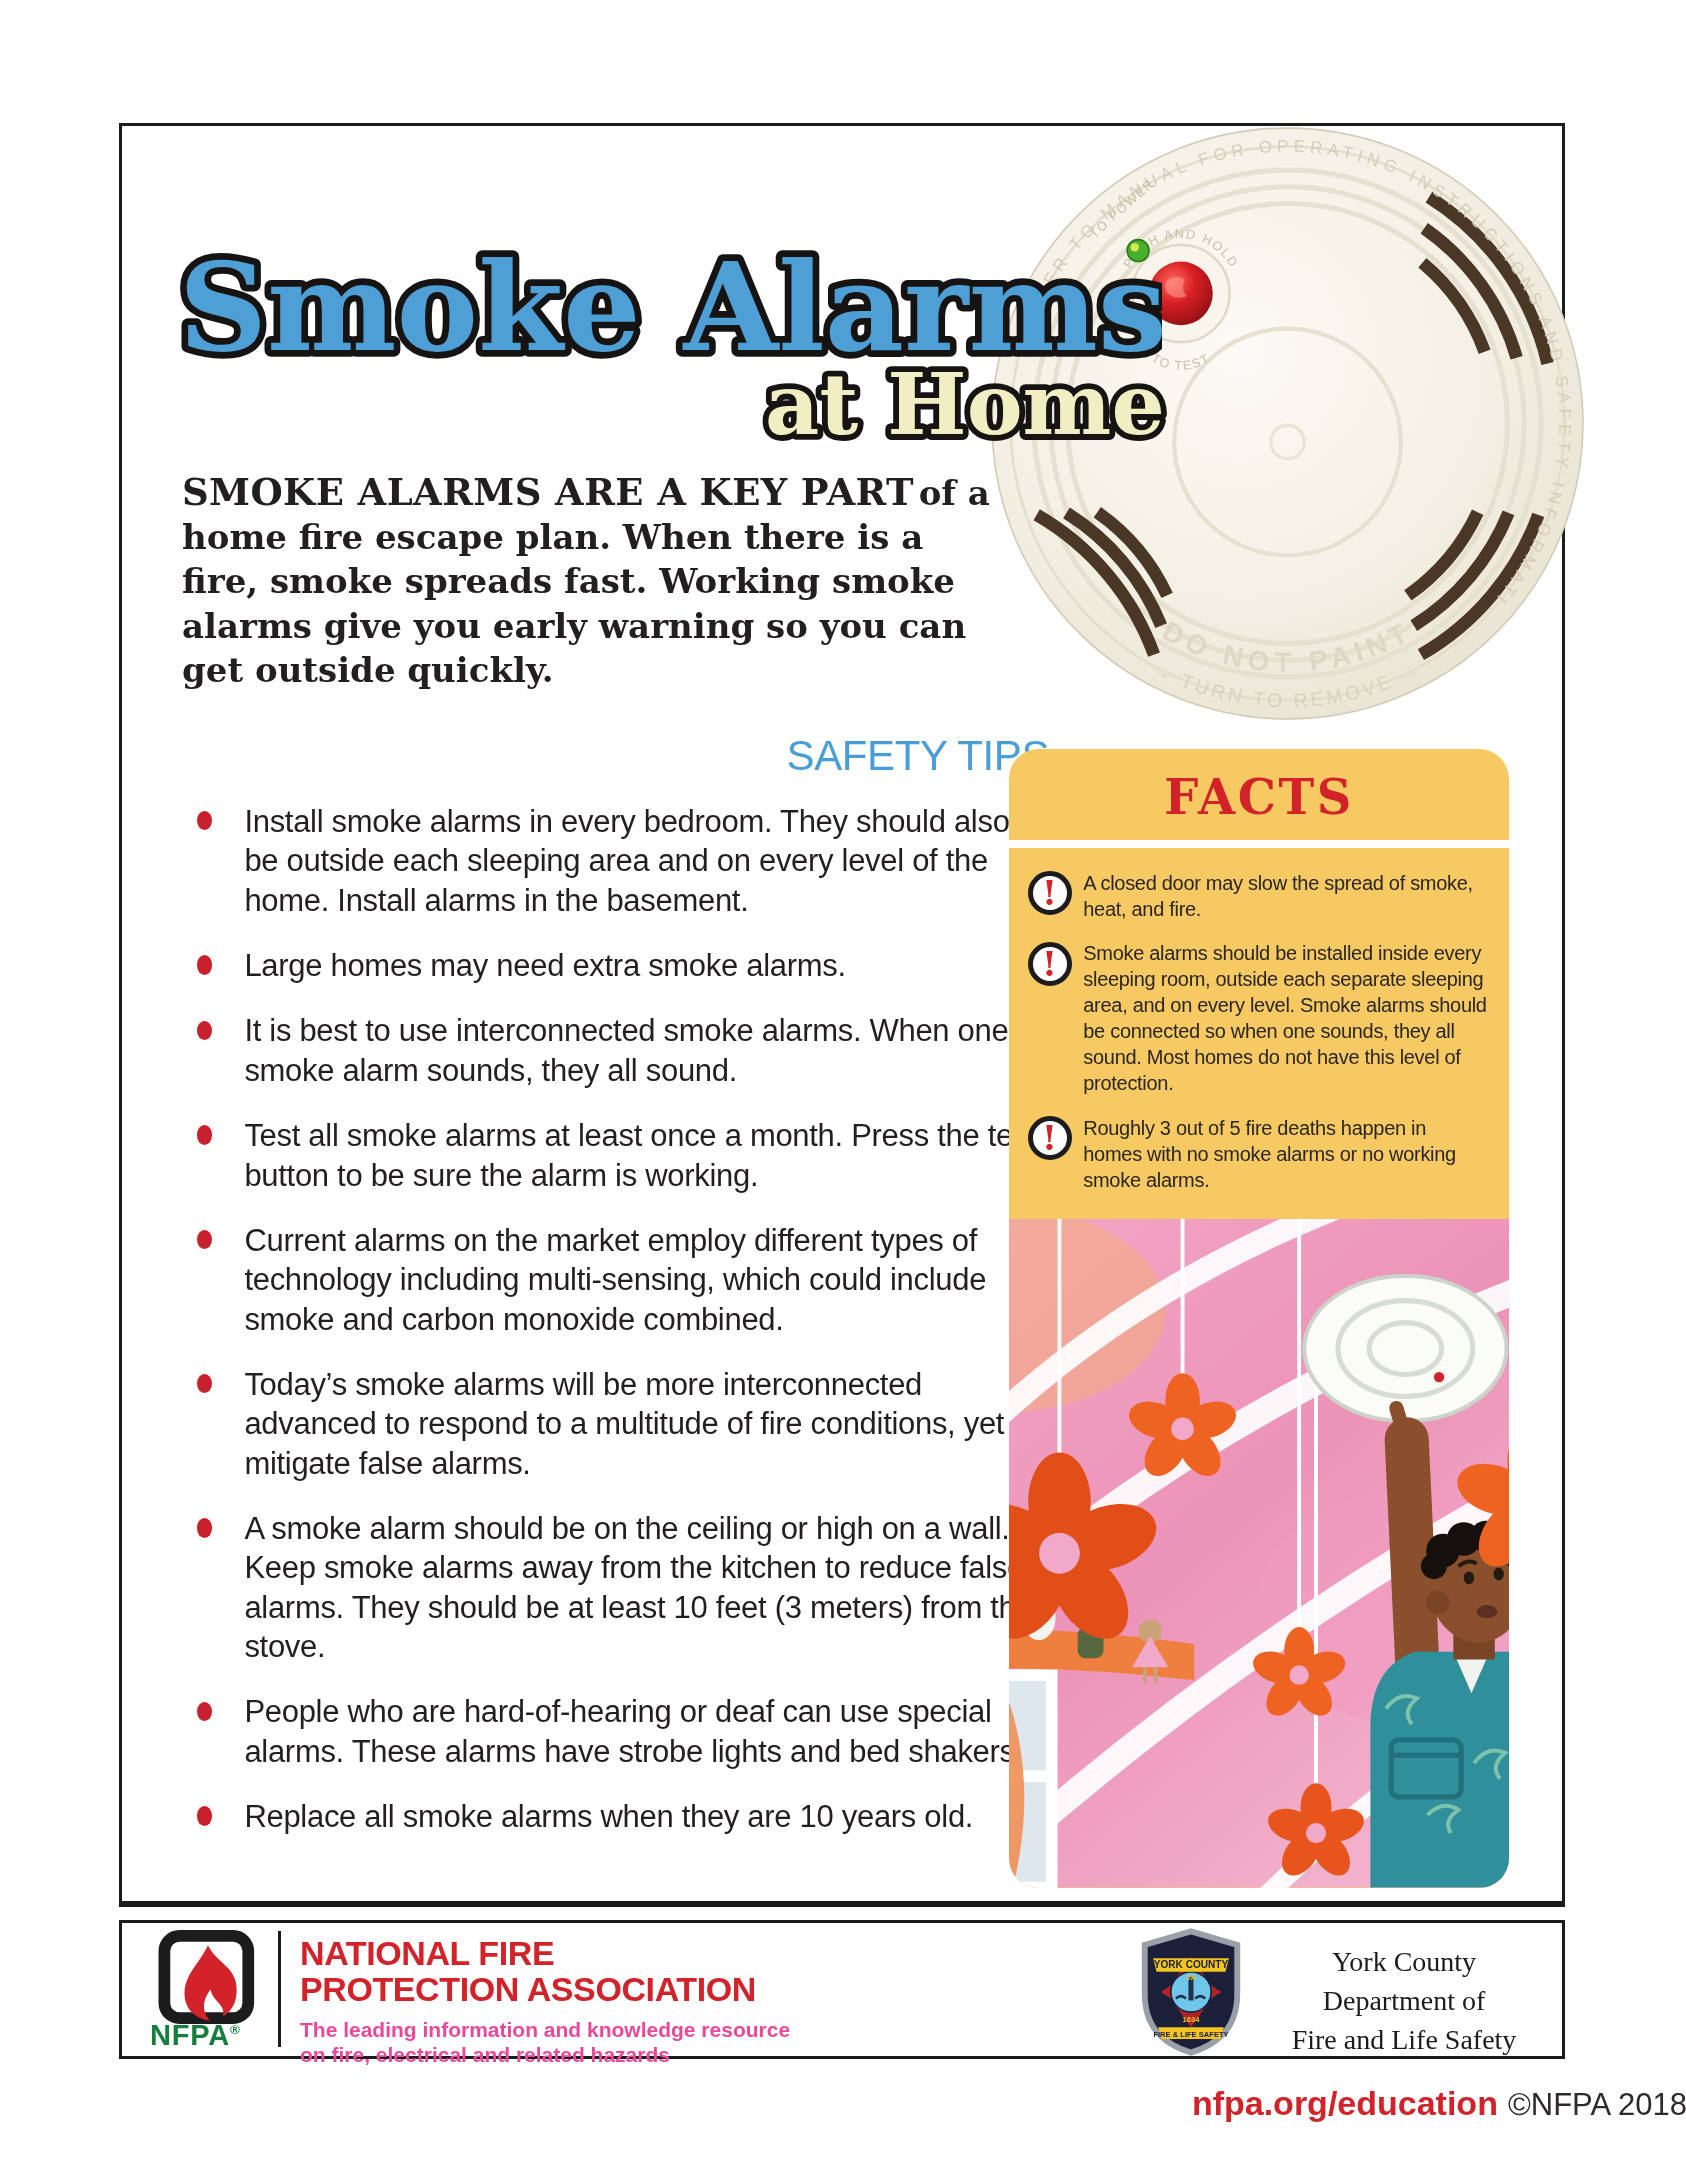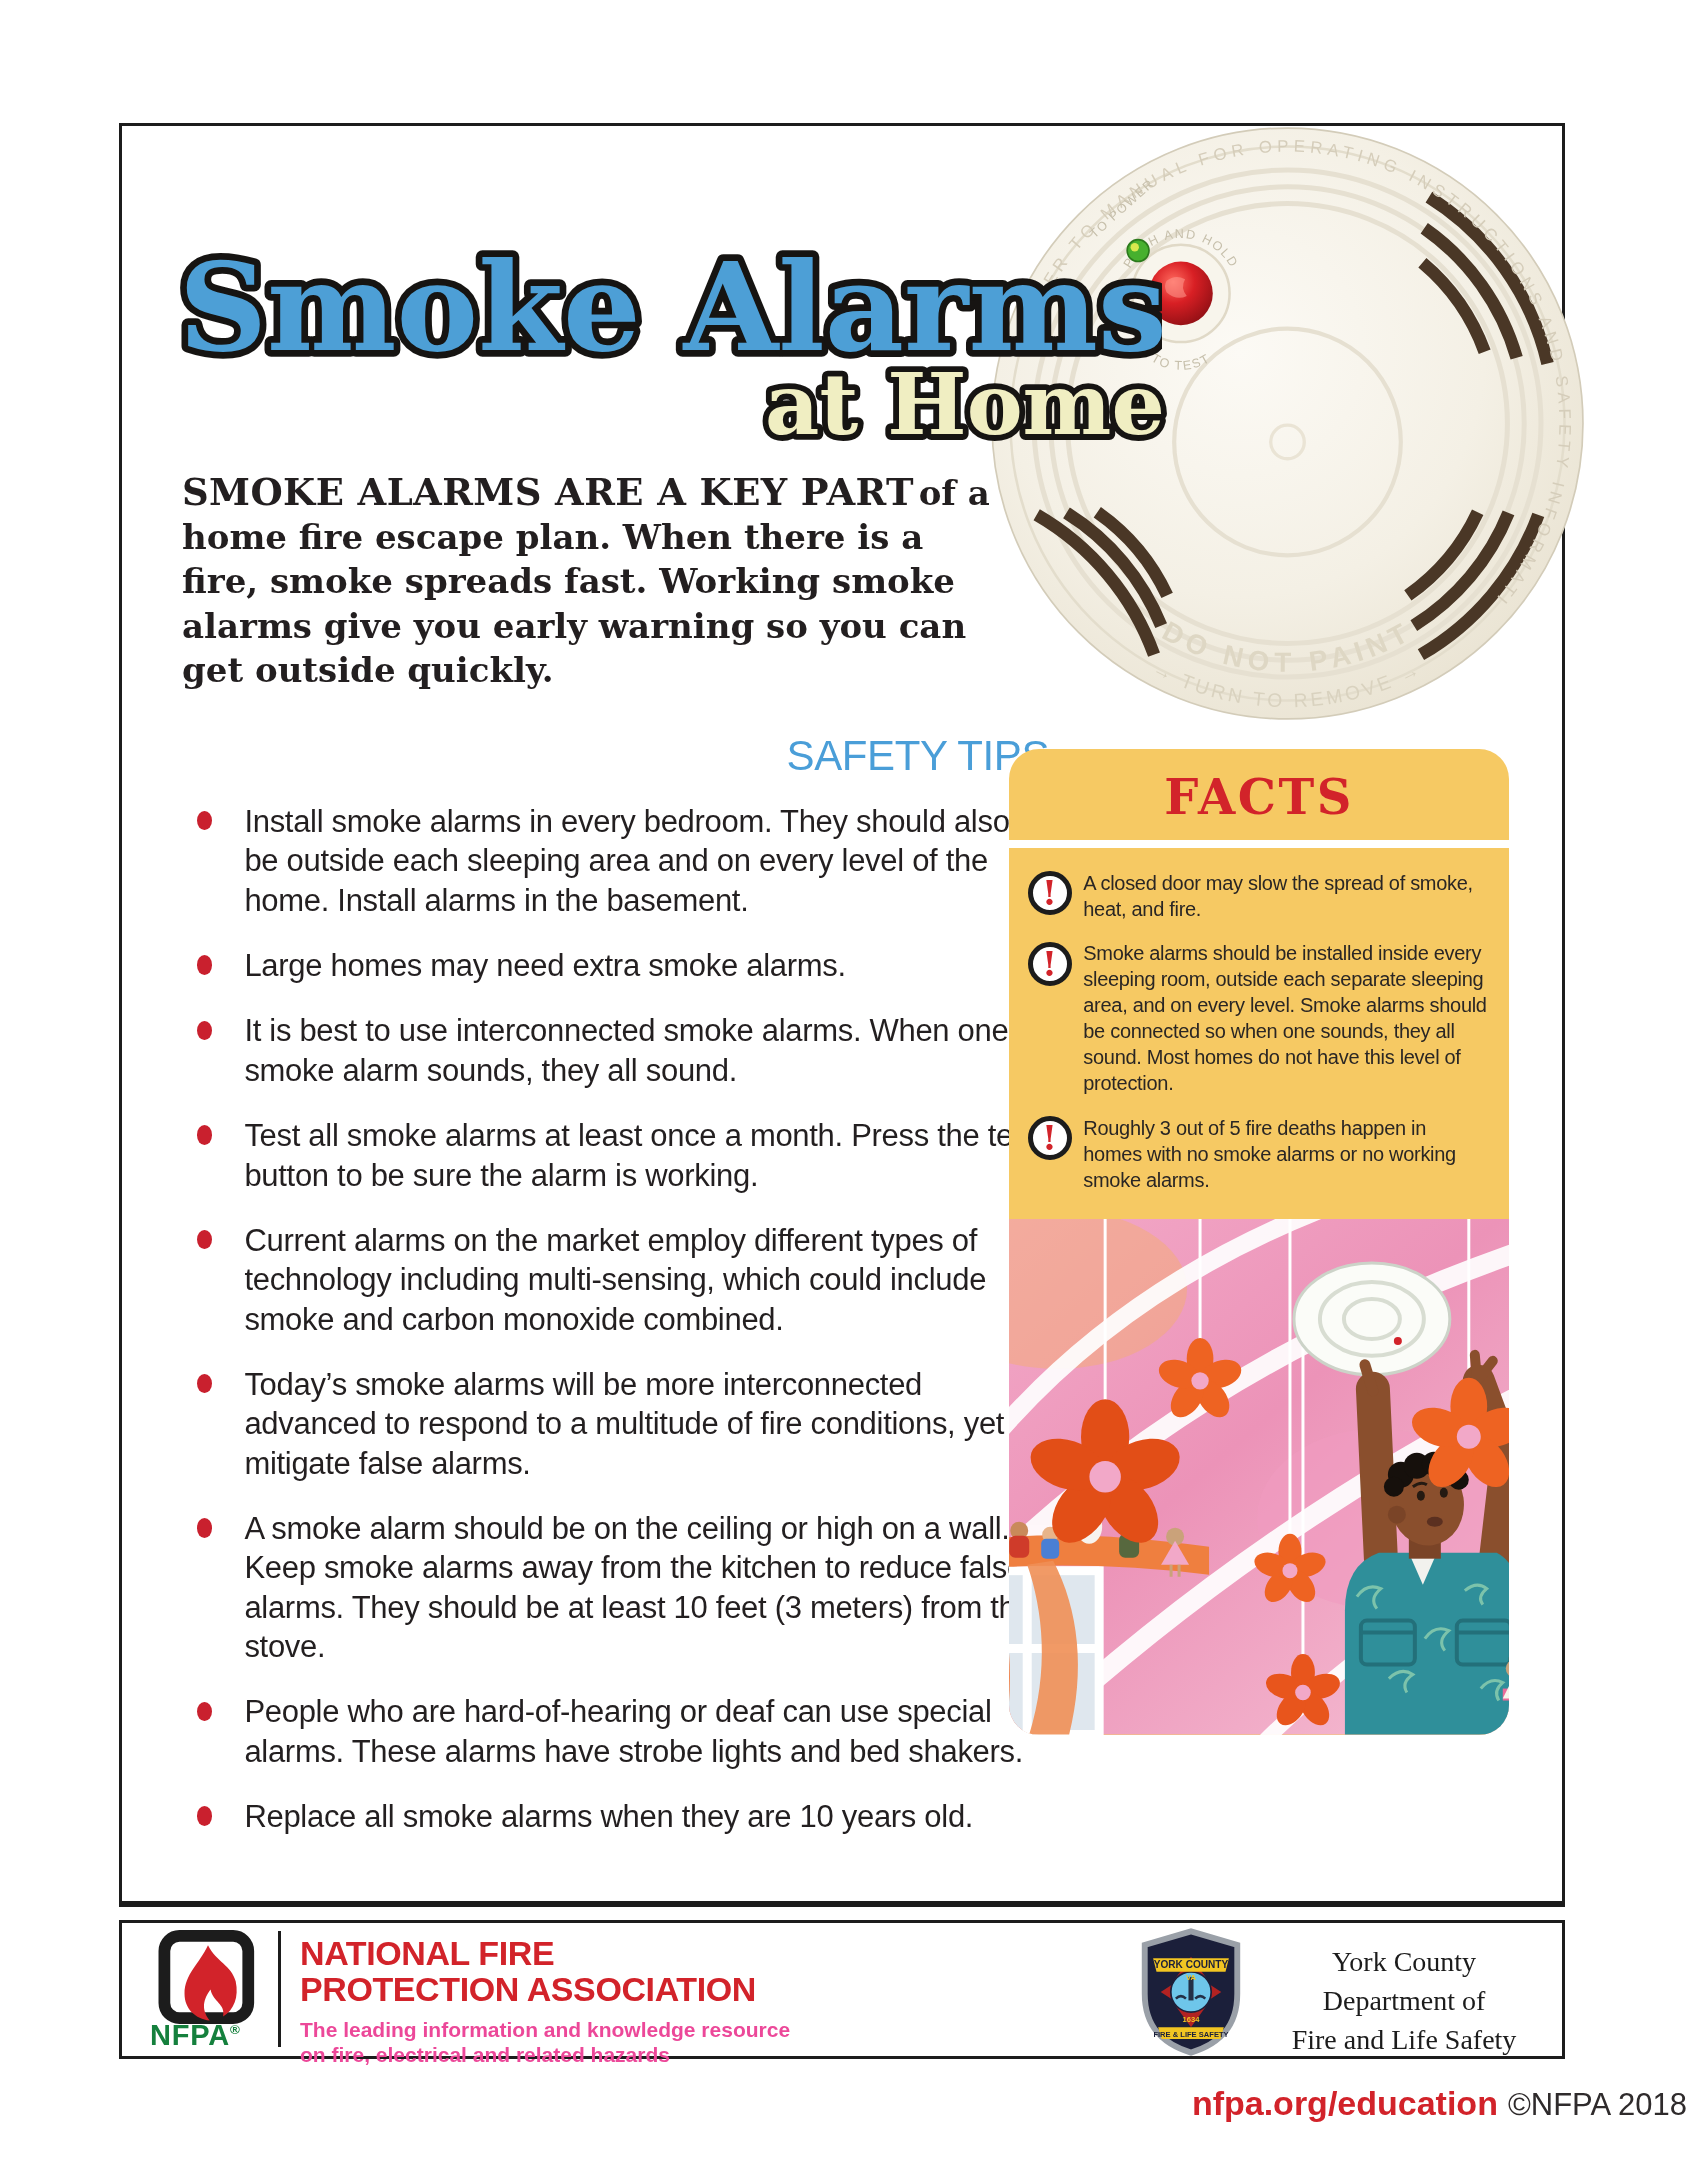--- a/index.html
+++ b/index.html
@@ -21,21 +21,21 @@
   .intro .lead{font-size:37px;line-height:1.25;letter-spacing:0.4px;}
   .intro .rest{font-size:34px;line-height:1.3;}
 
   .safety{position:absolute;left:62px;top:606px;width:865px;z-index:2;}
   .safety-heading{color:var(--heading-blue);font-size:42px;font-weight:normal;letter-spacing:-0.4px;margin-bottom:22px;text-align:right;}
   .tips-list{list-style:none;}
   .tip{display:flex;align-items:flex-start;margin-bottom:26px;}
   .tip .bullet{flex:0 0 auto;width:15px;height:19.3px;border-radius:50%;background:var(--bullet-red);margin:9.2px 32px 0 13.4px;}
   .tip-text{font-size:31px;line-height:1.27;letter-spacing:-0.3px;color:var(--ink);max-width:794px;}
 
-  .facts-box{position:absolute;left:887px;top:623px;width:500px;height:986px;border-radius:30px;overflow:hidden;background:var(--facts-yellow);display:flex;flex-direction:column;z-index:2;}
+  .facts-box{position:absolute;left:887px;top:623px;width:500px;height:1139px;border-radius:30px;overflow:hidden;background:var(--facts-yellow);display:flex;flex-direction:column;z-index:2;}
   .facts-header{flex:0 0 auto;text-align:center;padding:20px 0 15px 0;}
   .facts-title{font-family:"DejaVu Serif","Liberation Serif",serif;font-weight:bold;font-size:48px;letter-spacing:2.5px;color:var(--accent-red);}
   .facts-rule{height:7.6px;background:#ffffff;flex:0 0 auto;}
   .facts-list{list-style:none;padding:22px 20px 8.4px 18.5px;flex:0 0 auto;}
   .fact{display:flex;align-items:flex-start;margin-bottom:18.5px;}
   .fact-icon{flex:0 0 auto;width:44px;height:44px;border:5.9px solid #1c1c1c;border-radius:50%;background:#fff;color:var(--accent-red);font-weight:bold;font-size:34px;line-height:34px;text-align:center;margin:1.7px 11.8px 0 0;font-family:"DejaVu Serif",serif;}
   .fact-text{font-size:20px;line-height:1.3;letter-spacing:-0.3px;color:#2a2624;max-width:420px;}
   .facts-illustration{flex:1 1 auto;min-height:361px;position:relative;}
   .facts-illustration svg{position:absolute;inset:0;width:100%;height:100%;}
 

